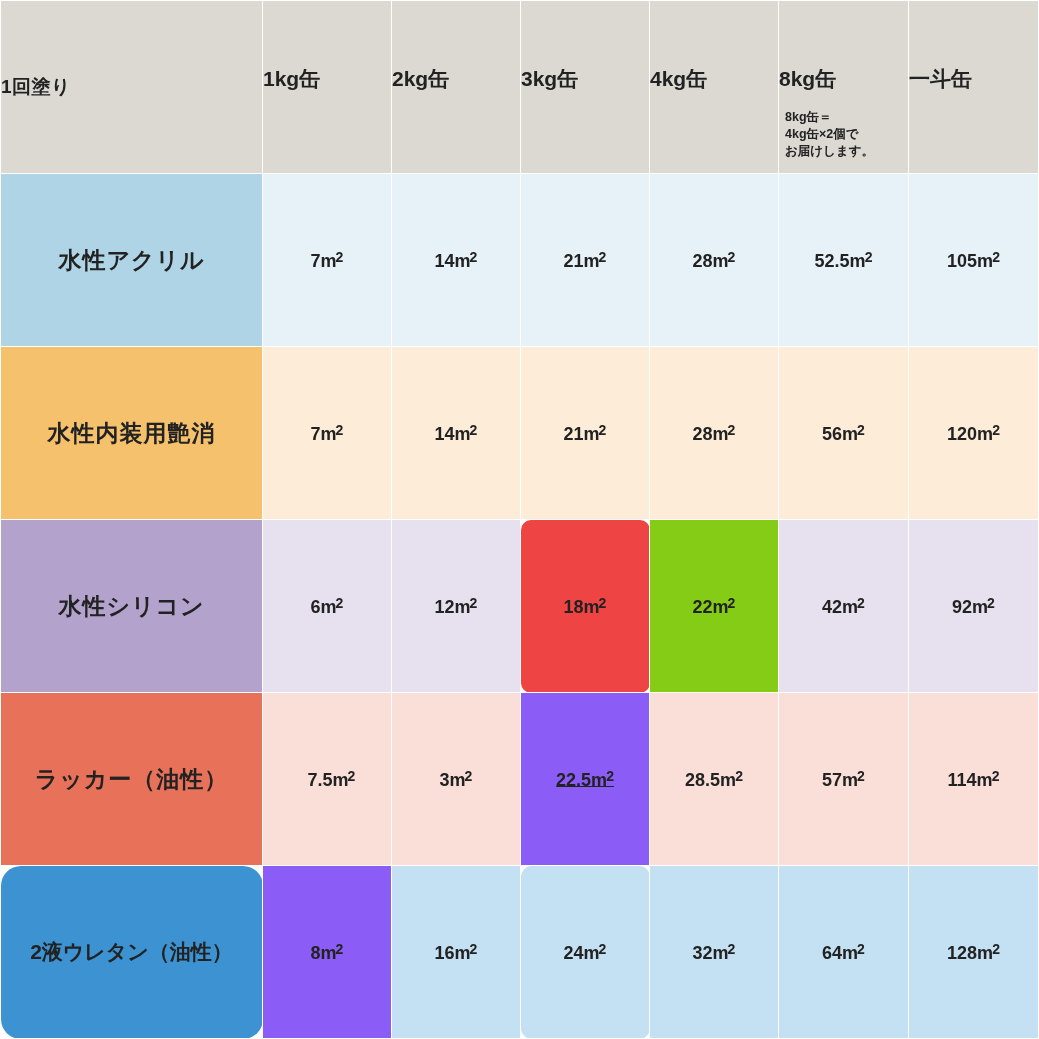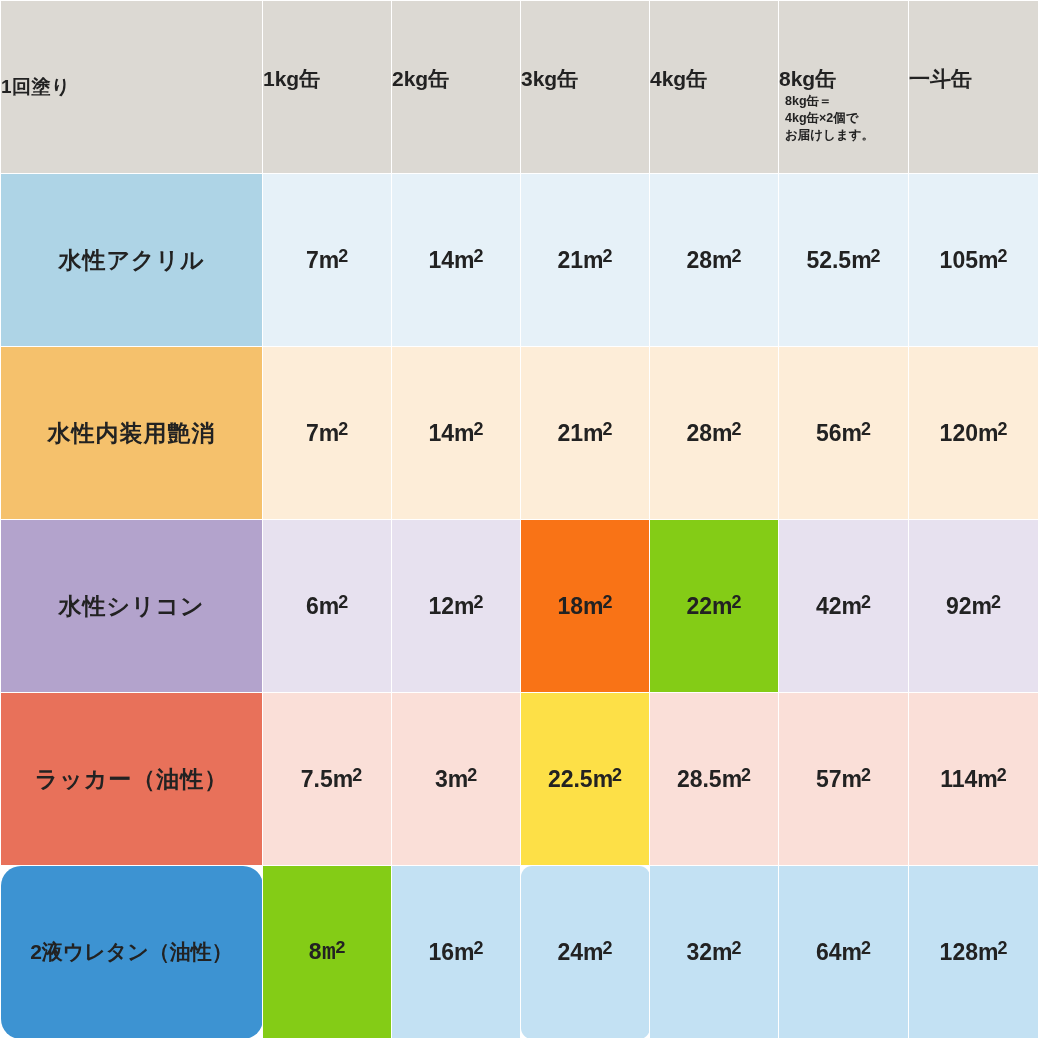--- a/index.html
+++ b/index.html
@@ -56,40 +56,41 @@
     box-sizing: border-box;
   }
   .hdr-cell-inner.center-only {
     justify-content: center;
     padding-top: 0;
   }
   .hdr-note {
     font-size: 12.5px;
     font-weight: bold;
     line-height: 1.35;
+    margin-top: 16px;
     text-align: left;
     white-space: pre-line;
     padding-left: 6px;
     width: 100%;
     box-sizing: border-box;
   }
 
   
   .row { height: 173px; }
   .rowlabel {
     font-size: 23px;
     letter-spacing: 1px;
   }
   .rowlabel.small {
     font-size: 21px;
     letter-spacing: 0px;
     border-radius: 20px;
   }
   .cellval {
-    font-size: 23px;
+    font-size: 18px;
   }
   .sup {
     font-size: 0.78em;
     vertical-align: 0.35em;
     margin-left: -1px;
   }
 
   
   .theme-0 .rowlabel { background: #aed4e6; }
   .theme-0 .cellval  { background: #e6f1f8; }
@@ -173,37 +174,37 @@
         <td class="cellval" style="background: rgb(253, 237, 216);"><span>14</span><span>m</span><span class="sup">2</span></td>
         <td class="cellval" style="background: rgb(253, 237, 216);"><span>21</span><span>m</span><span class="sup">2</span></td>
         <td class="cellval" style="background: rgb(253, 237, 216);"><span>28</span><span>m</span><span class="sup">2</span></td>
         <td class="cellval" style="background: rgb(253, 237, 216);"><span>56</span><span>m</span><span class="sup">2</span></td>
         <td class="cellval" style="background: rgb(253, 237, 216);"><span>120</span><span>m</span><span class="sup">2</span></td>
       </tr>
       <tr class="row theme-2">
         <td class="rowlabel" style="background: rgb(179, 163, 204);"><span>水性シリコン</span></td>
         <td class="cellval" style="background: rgb(231, 225, 239); margin-top: 16px;"><span>6</span><span>m</span><span class="sup">2</span></td>
         <td class="cellval" style="background: rgb(231, 225, 239);"><span>12</span><span>m</span><span class="sup">2</span></td>
-        <td class="cellval" style="background: #f97316;"><span>18</span><span>m</span><span class="sup">2</span></td>
+        <td class="cellval" style="background: #ef4444; border-radius: 10px;"><span>18</span><span>m</span><span class="sup">2</span></td>
         <td class="cellval" style="background: #84cc16; text-align: center;"><span>22</span><span>m</span><span class="sup">2</span></td>
         <td class="cellval" style="background: rgb(231, 225, 239);"><span>42</span><span>m</span><span class="sup">2</span></td>
         <td class="cellval" style="background: rgb(231, 225, 239);"><span>92</span><span>m</span><span class="sup">2</span></td>
       </tr>
       <tr class="row theme-3">
         <td class="rowlabel" style="background: rgb(232, 113, 90);"><span>ラッカー（油性）</span></td>
         <td class="cellval" style="background: rgb(250, 223, 216); padding-left: 9px;"><span>7.5</span><span>m</span><span class="sup">2</span></td>
         <td class="cellval" style="background: rgb(250, 223, 216);"><span>3</span><span>m</span><span class="sup">2</span></td>
-        <td class="cellval" style="background: #fde047;"><span>22.5</span><span>m</span><span class="sup">2</span></td>
+        <td class="cellval" style="background: #8b5cf6; text-decoration: underline;"><span>22.5</span><span>m</span><span class="sup">2</span></td>
         <td class="cellval" style="background: rgb(250, 223, 216);"><span>28.5</span><span>m</span><span class="sup">2</span></td>
         <td class="cellval" style="background: rgb(250, 223, 216);"><span>57</span><span>m</span><span class="sup">2</span></td>
         <td class="cellval" style="background: rgb(250, 223, 216);"><span>114</span><span>m</span><span class="sup">2</span></td>
       </tr>
       <tr class="row theme-4">
         <td class="rowlabel small" style="background: rgb(61, 147, 210);"><span>2液ウレタン（油性）</span></td>
-        <td class="cellval" style="background: #84cc16; font-family: Liberation Mono, monospace;"><span>8</span><span>m</span><span class="sup">2</span></td>
+        <td class="cellval" style="background: #8b5cf6;"><span>8</span><span>m</span><span class="sup">2</span></td>
         <td class="cellval" style="background: rgb(195, 225, 243);"><span>16</span><span>m</span><span class="sup">2</span></td>
         <td class="cellval" style="background: rgb(195, 225, 243); border-radius: 11px;"><span>24</span><span>m</span><span class="sup">2</span></td>
         <td class="cellval" style="background: rgb(195, 225, 243);"><span>32</span><span>m</span><span class="sup">2</span></td>
         <td class="cellval" style="background: rgb(195, 225, 243);"><span>64</span><span>m</span><span class="sup">2</span></td>
         <td class="cellval" style="background: rgb(195, 225, 243);"><span>128</span><span>m</span><span class="sup">2</span></td>
       </tr>
     </tbody>
 </table>
 
 </body></html>

